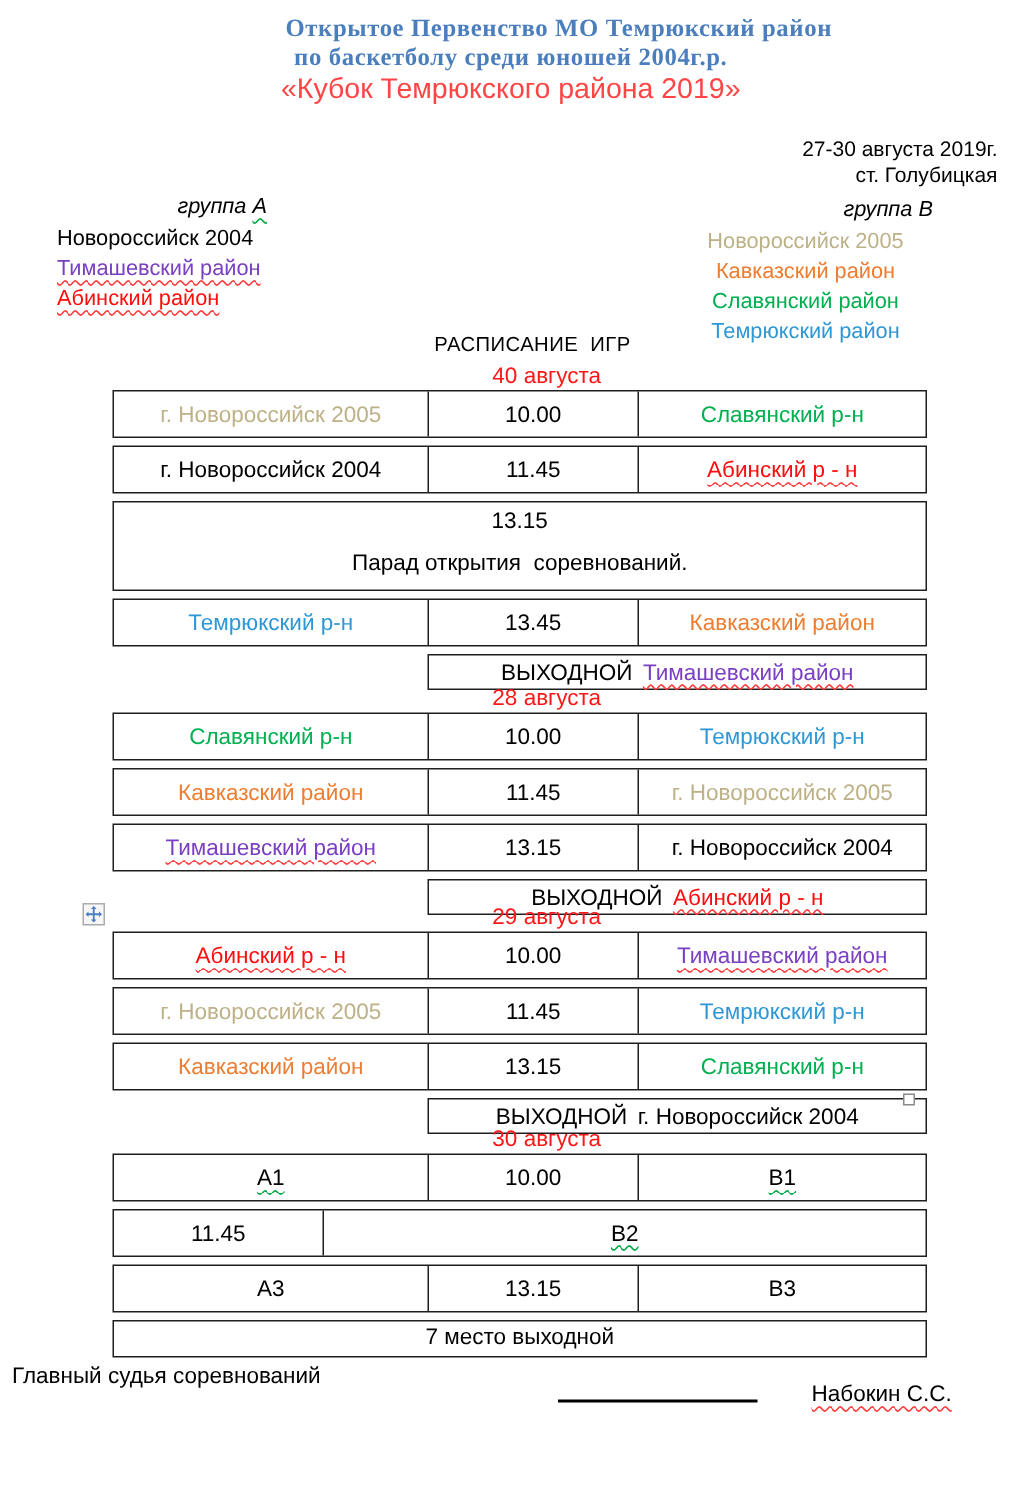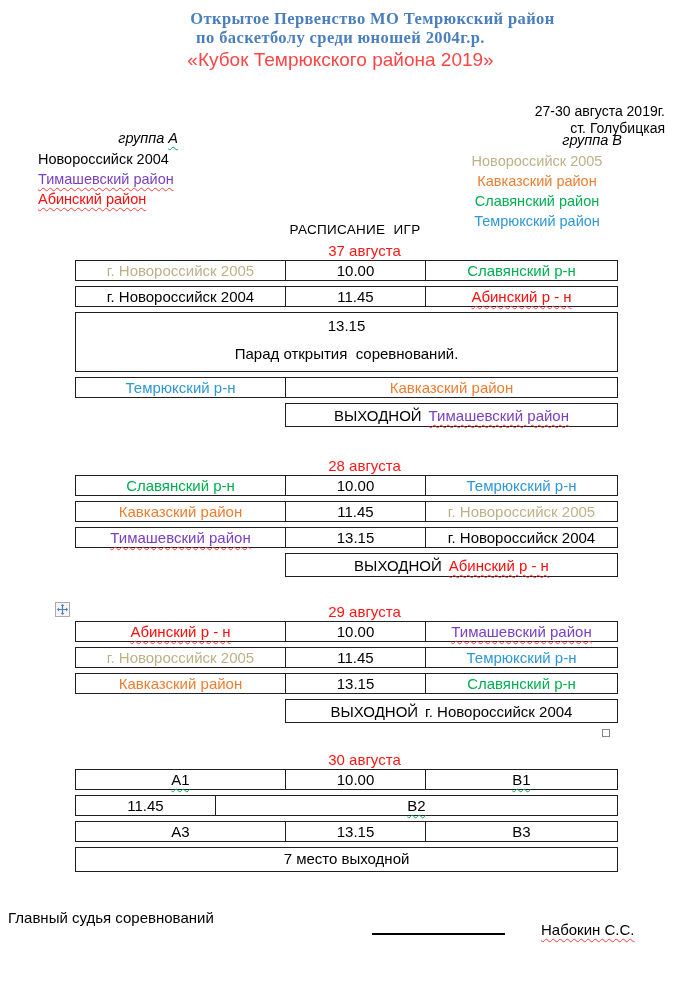--- a/index.html
+++ b/index.html
@@ -4,37 +4,37 @@
 <style>
   html,body{margin:0;padding:0;background:#fff;}
   .page{position:relative;width:681px;height:1000px;background:#ffffff;overflow:hidden;
         font-family:"Liberation Sans",sans-serif;color:#000;}
 
   .title1,.title2{position:absolute;left:0;width:100%;text-align:center;
         font-family:"Liberation Serif",serif;font-weight:bold;font-size:16.5px;letter-spacing:.4px;}
   .title1{top:9px;padding-left:32px;} .title2{top:28px;}
   .title3{position:absolute;top:49px;left:0;width:100%;text-align:center;font-size:19px;}
 
-  .dateblock{position:absolute;top:91px;right:16px;text-align:right;font-size:14px;line-height:17px;margin-top:12px;}
+  .dateblock{position:absolute;top:91px;right:16px;text-align:right;font-size:14px;line-height:17px;}
 
   .group{position:absolute;font-size:14.5px;line-height:20px;}
   .group-a{top:128px;left:38px;width:160px;text-align:left;}
   .group-b{top:130px;left:452px;width:170px;text-align:center;}
   .group-head{font-style:italic;text-align:right;margin-bottom:1px;}
   .group-a .group-head{width:140px;}
 
   .sched-title{position:absolute;top:222px;left:75px;width:560px;text-align:center;
         font-size:13.5px;letter-spacing:.3px;white-space:pre;}
 
   .day-section{position:absolute;left:0;width:681px;}
   .day-label{width:543px;margin-left:93px;text-align:center;font-size:15px;height:16px;line-height:15px;}
   .sched{position:relative;width:543px;margin-left:75px;margin-top:1px;}
   .row{display:flex;border:1.5px solid #1f1f1f;margin-bottom:5px;box-sizing:border-box;background:#fff;}
   .row:last-child{margin-bottom:0;}
-  .row.match{height:21px;}
+  .row.match{height:32px;}
   .cell{display:flex;align-items:center;justify-content:center;box-sizing:border-box;
         font-size:15px;white-space:pre;}
   .c1{width:210px;border-right:1.5px solid #1f1f1f;}
   .c2{width:140px;border-right:1.5px solid #1f1f1f;}
   .c3{flex:1;}
   .row.banner{flex-direction:column;align-items:center;padding:1px 0 3px;}
   .row.banner.tall{height:60px;gap:9px;padding-top:3px;}
   .banner-line{font-size:15px;line-height:19px;white-space:pre;}
   .row.rest{height:24px;width:333px;margin-left:210px;align-items:center;justify-content:center;
         gap:7px;font-size:15px;}
@@ -81,38 +81,39 @@
     <div class="group-item" style="color: rgb(189, 177, 136);">Новороссийск 2005</div>
     <div class="group-item" style="color: rgb(237, 125, 49);">Кавказский район</div>
     <div class="group-item" style="color: rgb(0, 176, 80);">Славянский район</div>
     <div class="group-item" style="color: rgb(46, 151, 214);">Темрюкский район</div>
   </div>
 
   <div class="sched-title">РАСПИСАНИЕ  ИГР</div>
 
   <div id="days">
       <div class="day-section" style="top: 243px;">
-        <div class="day-label" style="color: rgb(255, 22, 22);">37 августа</div>
+        <div class="day-label" style="color: rgb(255, 22, 22);">40 августа</div>
         <div class="sched">
           <div class="row match">
             <div class="cell c1"><span style="color: rgb(189, 177, 136);">г. Новороссийск 2005</span></div>
             <div class="cell c2"><span>10.00</span></div>
             <div class="cell c3"><span style="color: rgb(0, 176, 80);">Славянский р-н</span></div>
           </div>
           <div class="row match">
             <div class="cell c1"><span style="color: rgb(0, 0, 0);">г. Новороссийск 2004</span></div>
             <div class="cell c2"><span>11.45</span></div>
             <div class="cell c3"><span class="sq-red" style="color: rgb(255, 13, 13);">Абинский р - н</span></div>
           </div>
           <div class="row banner tall">
             <div class="banner-line">13.15</div>
             <div class="banner-line">Парад открытия  соревнований.</div>
           </div>
           <div class="row match">
             <div class="cell c1"><span style="color: rgb(46, 151, 214);">Темрюкский р-н</span></div>
+            <div class="cell c2"><span>13.45</span></div>
             <div class="cell c3"><span style="color: rgb(237, 125, 49);">Кавказский район</span></div>
           </div>
           <div class="row rest">
             <span>ВЫХОДНОЙ</span>
             <span class="sq-red" style="color: rgb(122, 63, 194);">Тимашевский район</span>
           </div>
         </div>
       </div>
       <div class="day-section" style="top: 458px;">
         <div class="day-label" style="color: rgb(255, 22, 22);">28 августа</div>

